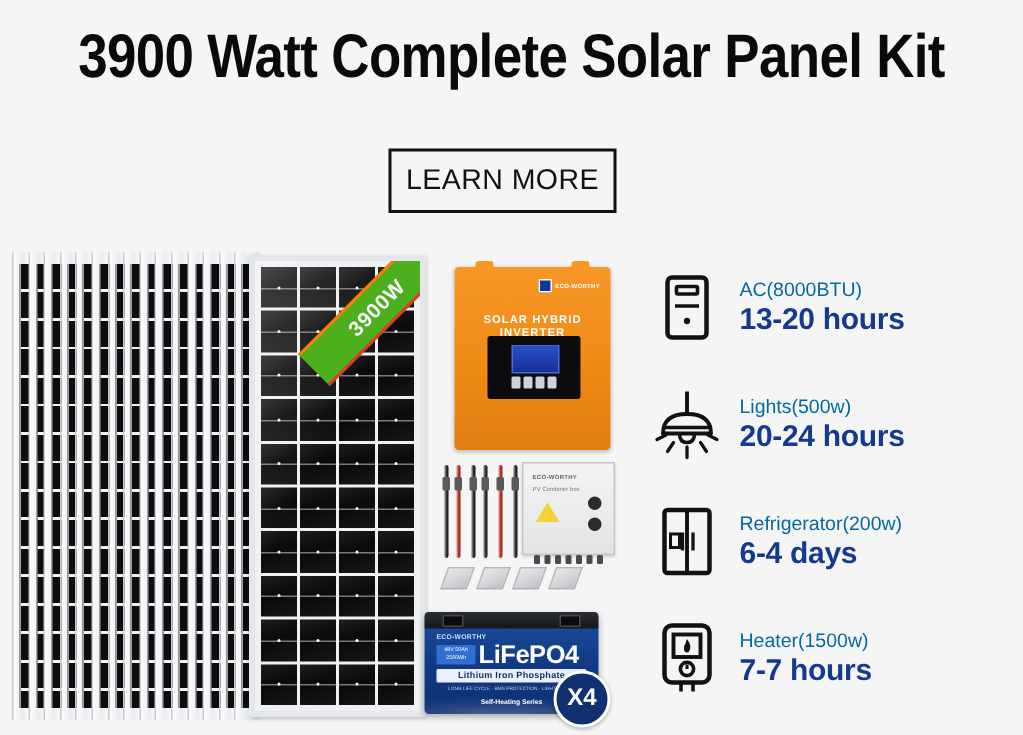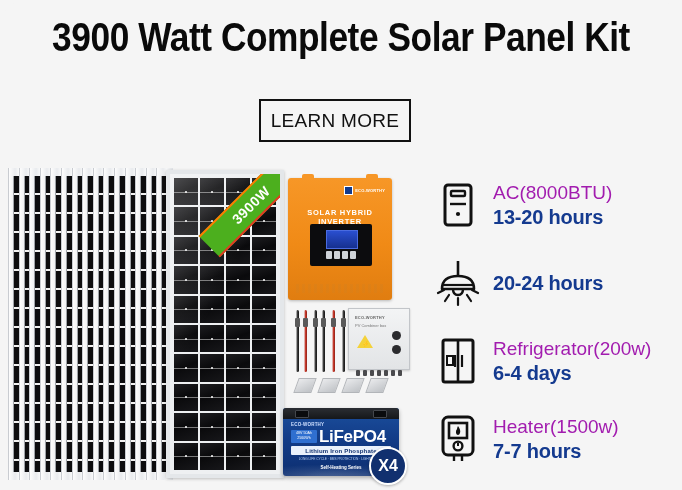--- a/index.html
+++ b/index.html
@@ -57,21 +57,21 @@
     position:absolute;right:-30px;top:16px;width:118px;height:26px;
     background:#4caf1e;border-top:2px solid #ff7a00;border-bottom:2px solid #e53922;
     transform:rotate(-45deg);transform-origin:50% 50%;
     display:flex;align-items:center;justify-content:center;
     color:#fff;font-weight:bold;font-size:14px;letter-spacing:0.5px;
     font-family:"Liberation Sans Narrow","Liberation Sans",sans-serif;
   }
 
   
   .inverter{
-    position:absolute;left:288px;top:178px;width:104px;height:122px;
+    position:absolute;left:303px;top:178px;width:104px;height:122px;
     background:linear-gradient(180deg,#f79727 0%,#f08a16 55%,#e07d10 100%);
     border-radius:3px;box-shadow:0 1px 3px rgba(0,0,0,.25);
   }
   .inv-logo{position:absolute;right:7px;top:8px;display:flex;align-items:center;gap:2px;}
   .inv-logo .mk{width:7px;height:7px;background:#123a8c;border:1px solid #fff;}
   .inv-logo .tx{font-size:4px;font-weight:bold;color:#fff;line-height:1.25;letter-spacing:.2px;}
   .inv-title{position:absolute;left:0;right:0;top:30px;text-align:center;
     font-size:7.5px;font-weight:bold;color:#fff;letter-spacing:.7px;
     font-family:"Liberation Sans Narrow","Liberation Sans",sans-serif;}
   .inv-screen{position:absolute;left:22px;top:46px;width:62px;height:42px;background:#0c0c0e;border-radius:2px;}
@@ -140,21 +140,21 @@
     background:#11306f;border:2px solid #fff;box-shadow:0 1px 3px rgba(0,0,0,.3);
     display:flex;align-items:center;justify-content:center;
     color:#fff;font-weight:bold;font-size:16px;
   }
 
   
   .features{position:absolute;left:436px;top:166px;width:240px;}
   .feature{display:flex;align-items:center;height:78px;gap:13px;}
   .f-icon{width:44px;height:52px;flex:0 0 44px;display:flex;align-items:center;justify-content:center;}
   .f-text{display:flex;flex-direction:column;justify-content:center;}
-  .f-label{font-size:19px;color:#a21caf;line-height:1.25;}
+  .f-label{font-size:13px;color:#0369a1;line-height:1.25;}
   .f-value{font-size:20px;font-weight:bold;color:#143a8f;line-height:1.2;letter-spacing:-.2px;}
   svg{display:block;}
 </style>
 </head>
 <body>
 
 <div class="stage">
 
   <div class="title">3900 Watt Complete Solar Panel Kit</div>
 
@@ -354,20 +354,21 @@
           <g stroke="#111" stroke-width="2.2" stroke-linecap="round">
             <line x1="22" y1="39" x2="22" y2="46"></line>
             <line x1="13" y1="36" x2="9" y2="42"></line>
             <line x1="31" y1="36" x2="35" y2="42"></line>
             <line x1="8" y1="31" x2="2" y2="34"></line>
             <line x1="36" y1="31" x2="42" y2="34"></line>
           </g>
         </svg>
       </div>
       <div class="f-text">
+        <span class="f-label">Lights(500w)</span>
         <span class="f-value">20-24 hours</span>
       </div>
     </div>
 
     <div class="feature">
       <div class="f-icon">
         <svg width="34" height="46" viewBox="0 0 34 46">
           <rect x="2" y="2" width="30" height="42" rx="2" fill="none" stroke="#111" stroke-width="3"></rect>
           <line x1="17" y1="3" x2="17" y2="43" stroke="#111" stroke-width="2.6"></line>
           <rect x="6" y="18" width="6" height="9" fill="none" stroke="#111" stroke-width="2"></rect>

